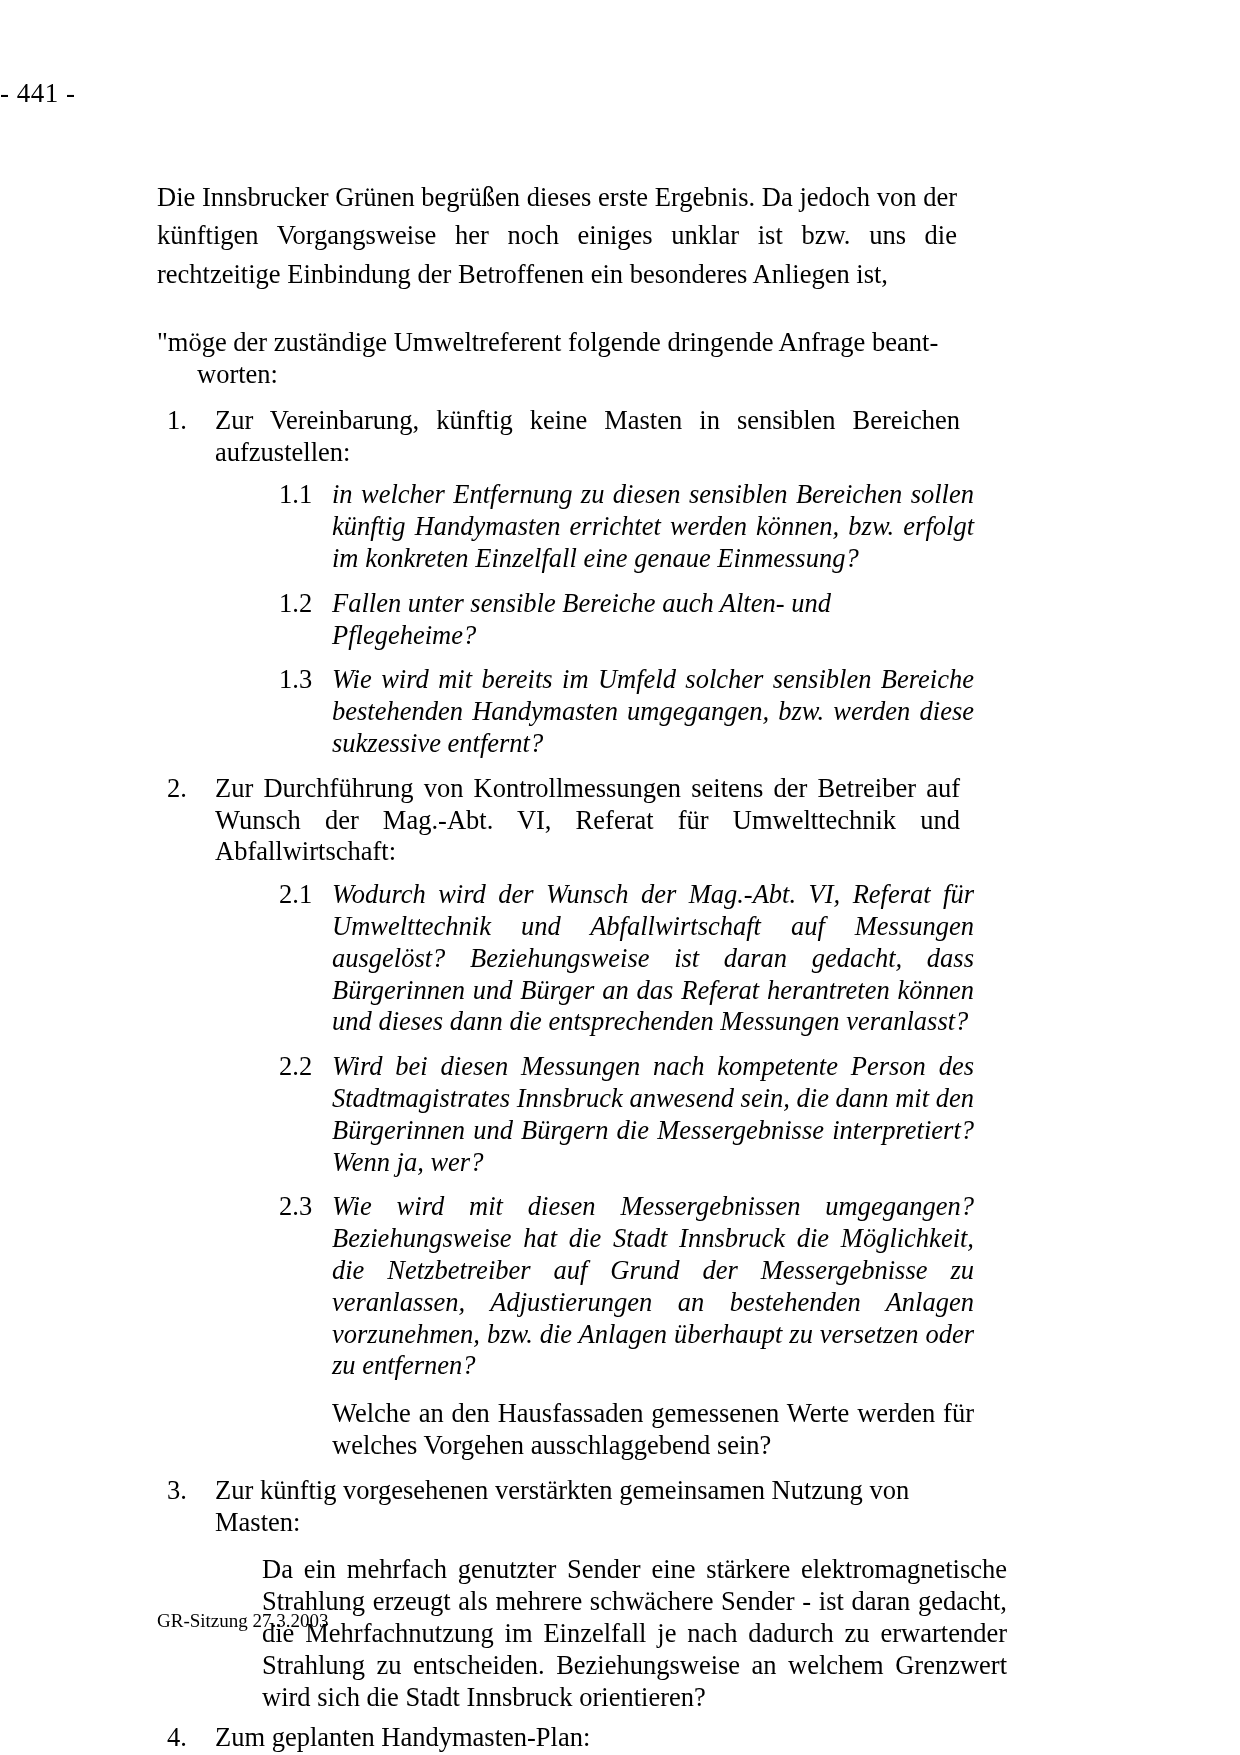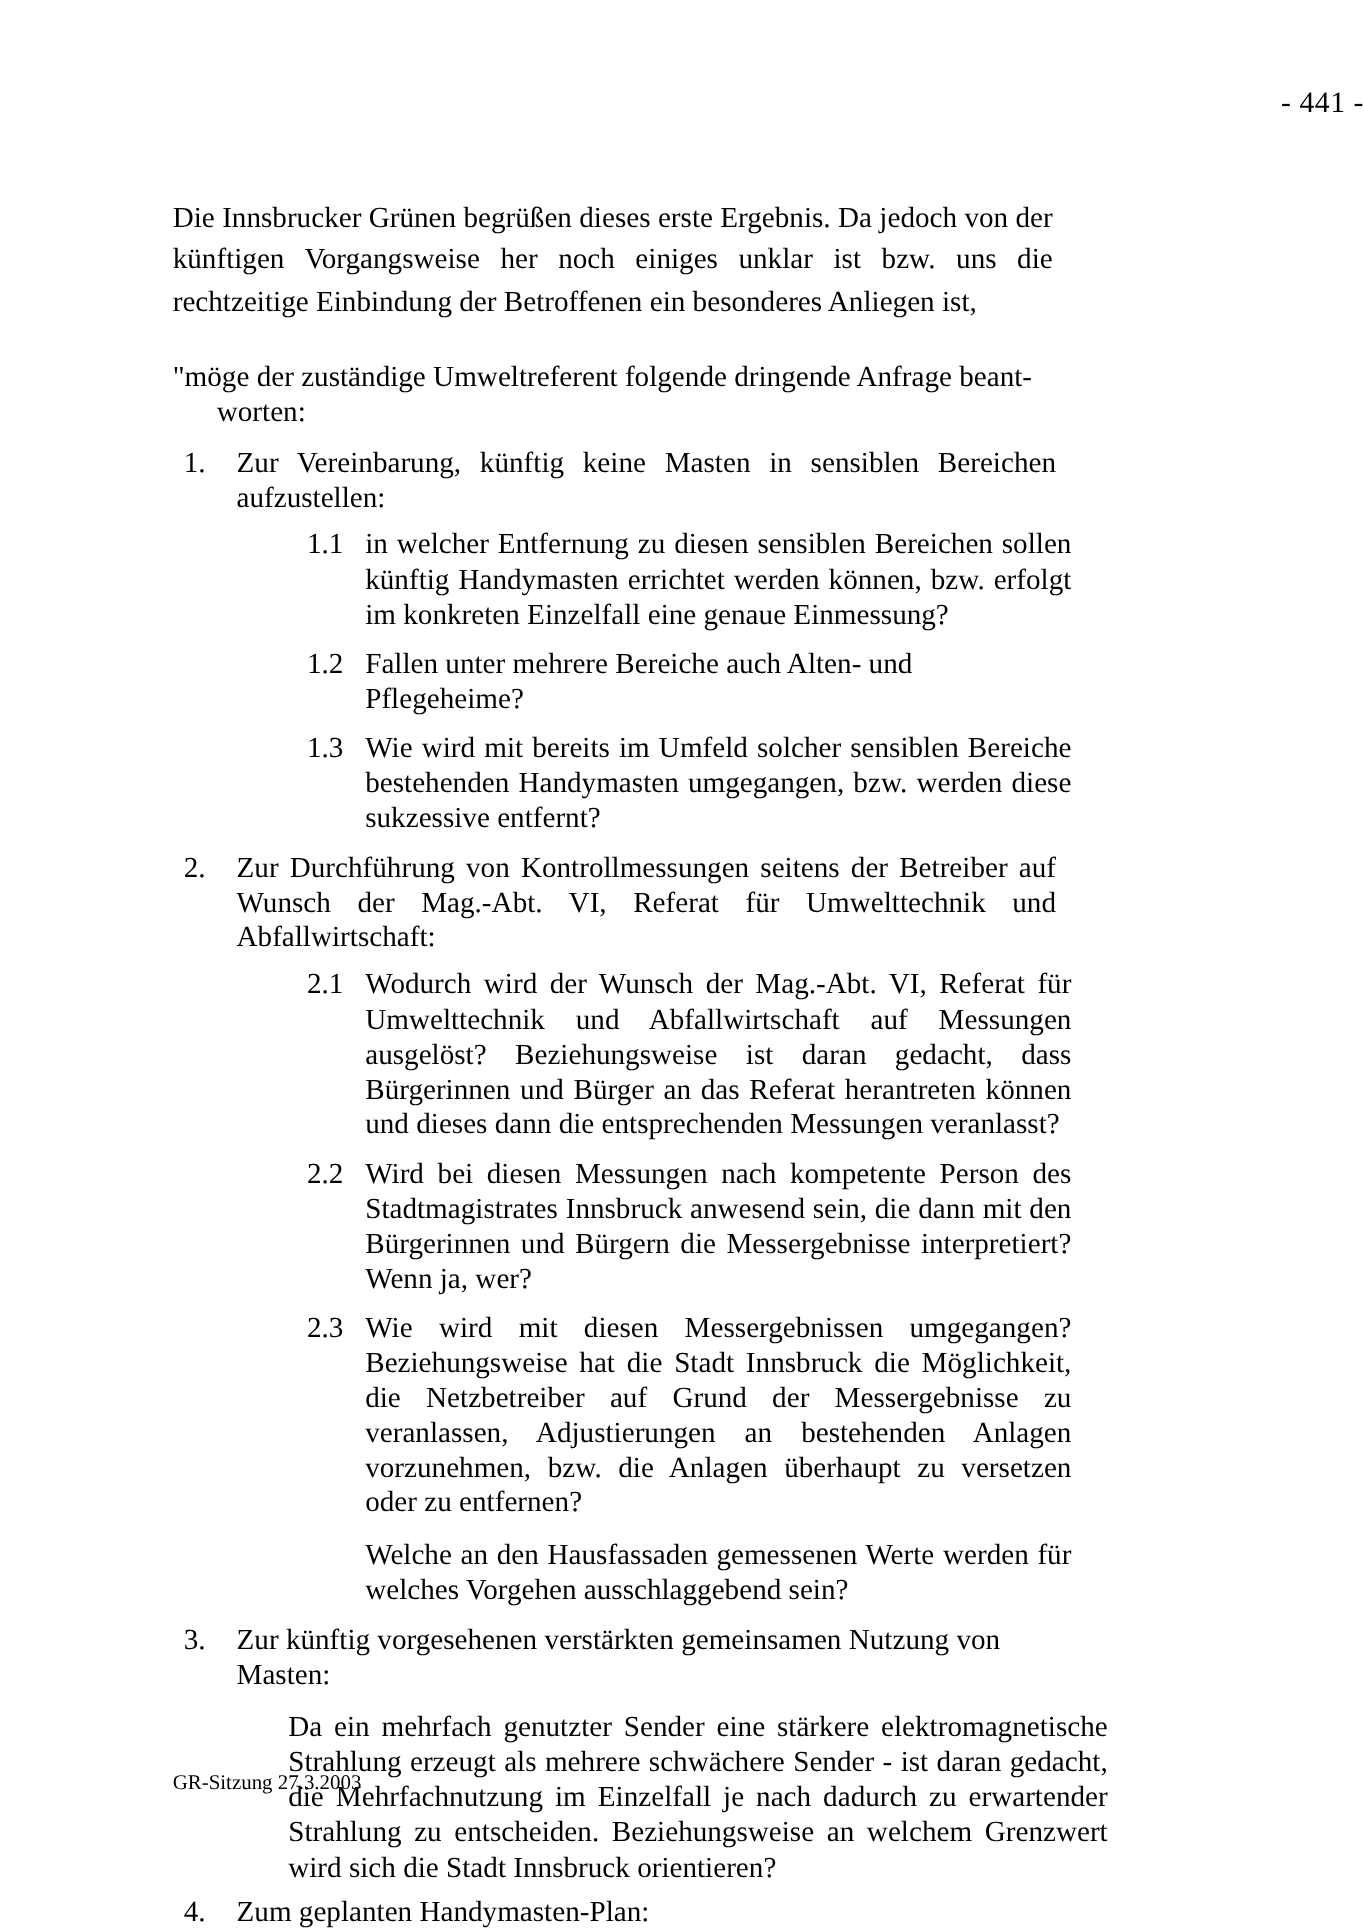--- a/index.html
+++ b/index.html
@@ -19,21 +19,21 @@
     position: relative;
     width: 1240px;
     height: 1755px;
     box-sizing: border-box;
   }
   .page-number {
     position: absolute;
     top: 78px;
     left: 0;
     width: 1240px;
-    text-align: right;
+    text-align: left;
     font-size: 27px;
     letter-spacing: 0.5px;
   }
   .content {
     position: absolute;
     top: 178px;
     left: 157px;
     width: 800px;
   }
   .para {
@@ -97,20 +97,21 @@
     top: 0;
     font-size: 26.5px;
     line-height: 1.2;
   }
   .subtext {
     font-size: 26.5px;
     line-height: 1.2;
     text-align: justify;
     text-justify: inter-word;
     padding-left: 53px;
+    font-style: italic;
   }
   .subpara {
     font-size: 26.5px;
     line-height: 1.2;
     text-align: justify;
     text-justify: inter-word;
     padding-left: 53px;
     margin-top: 16px;
     width: 642px;
   }
@@ -155,21 +156,21 @@
       <li>
         <span class="num">1.</span>
         <div class="item-text">Zur Vereinbarung, künftig keine Masten in sensiblen Bereichen aufzustellen:</div>
         <div class="sub">
           <div class="subitem">
             <span class="subnum">1.1</span>
             <div class="subtext">in welcher Entfernung zu diesen sensiblen Bereichen sollen künftig Handymasten errichtet werden können, bzw. erfolgt im konkreten Einzelfall eine genaue Einmessung?</div>
           </div>
           <div class="subitem">
             <span class="subnum">1.2</span>
-            <div class="subtext last-line">Fallen unter mehrere Bereiche auch Alten- und Pflegeheime?</div>
+            <div class="subtext last-line">Fallen unter sensible Bereiche auch Alten- und Pflegeheime?</div>
           </div>
           <div class="subitem">
             <span class="subnum">1.3</span>
             <div class="subtext">Wie wird mit bereits im Umfeld solcher sensiblen Bereiche bestehenden Handymasten umgegangen, bzw. werden diese sukzessive entfernt?</div>
           </div>
         </div>
       </li>
 
       <li>
         <span class="num">2.</span>

